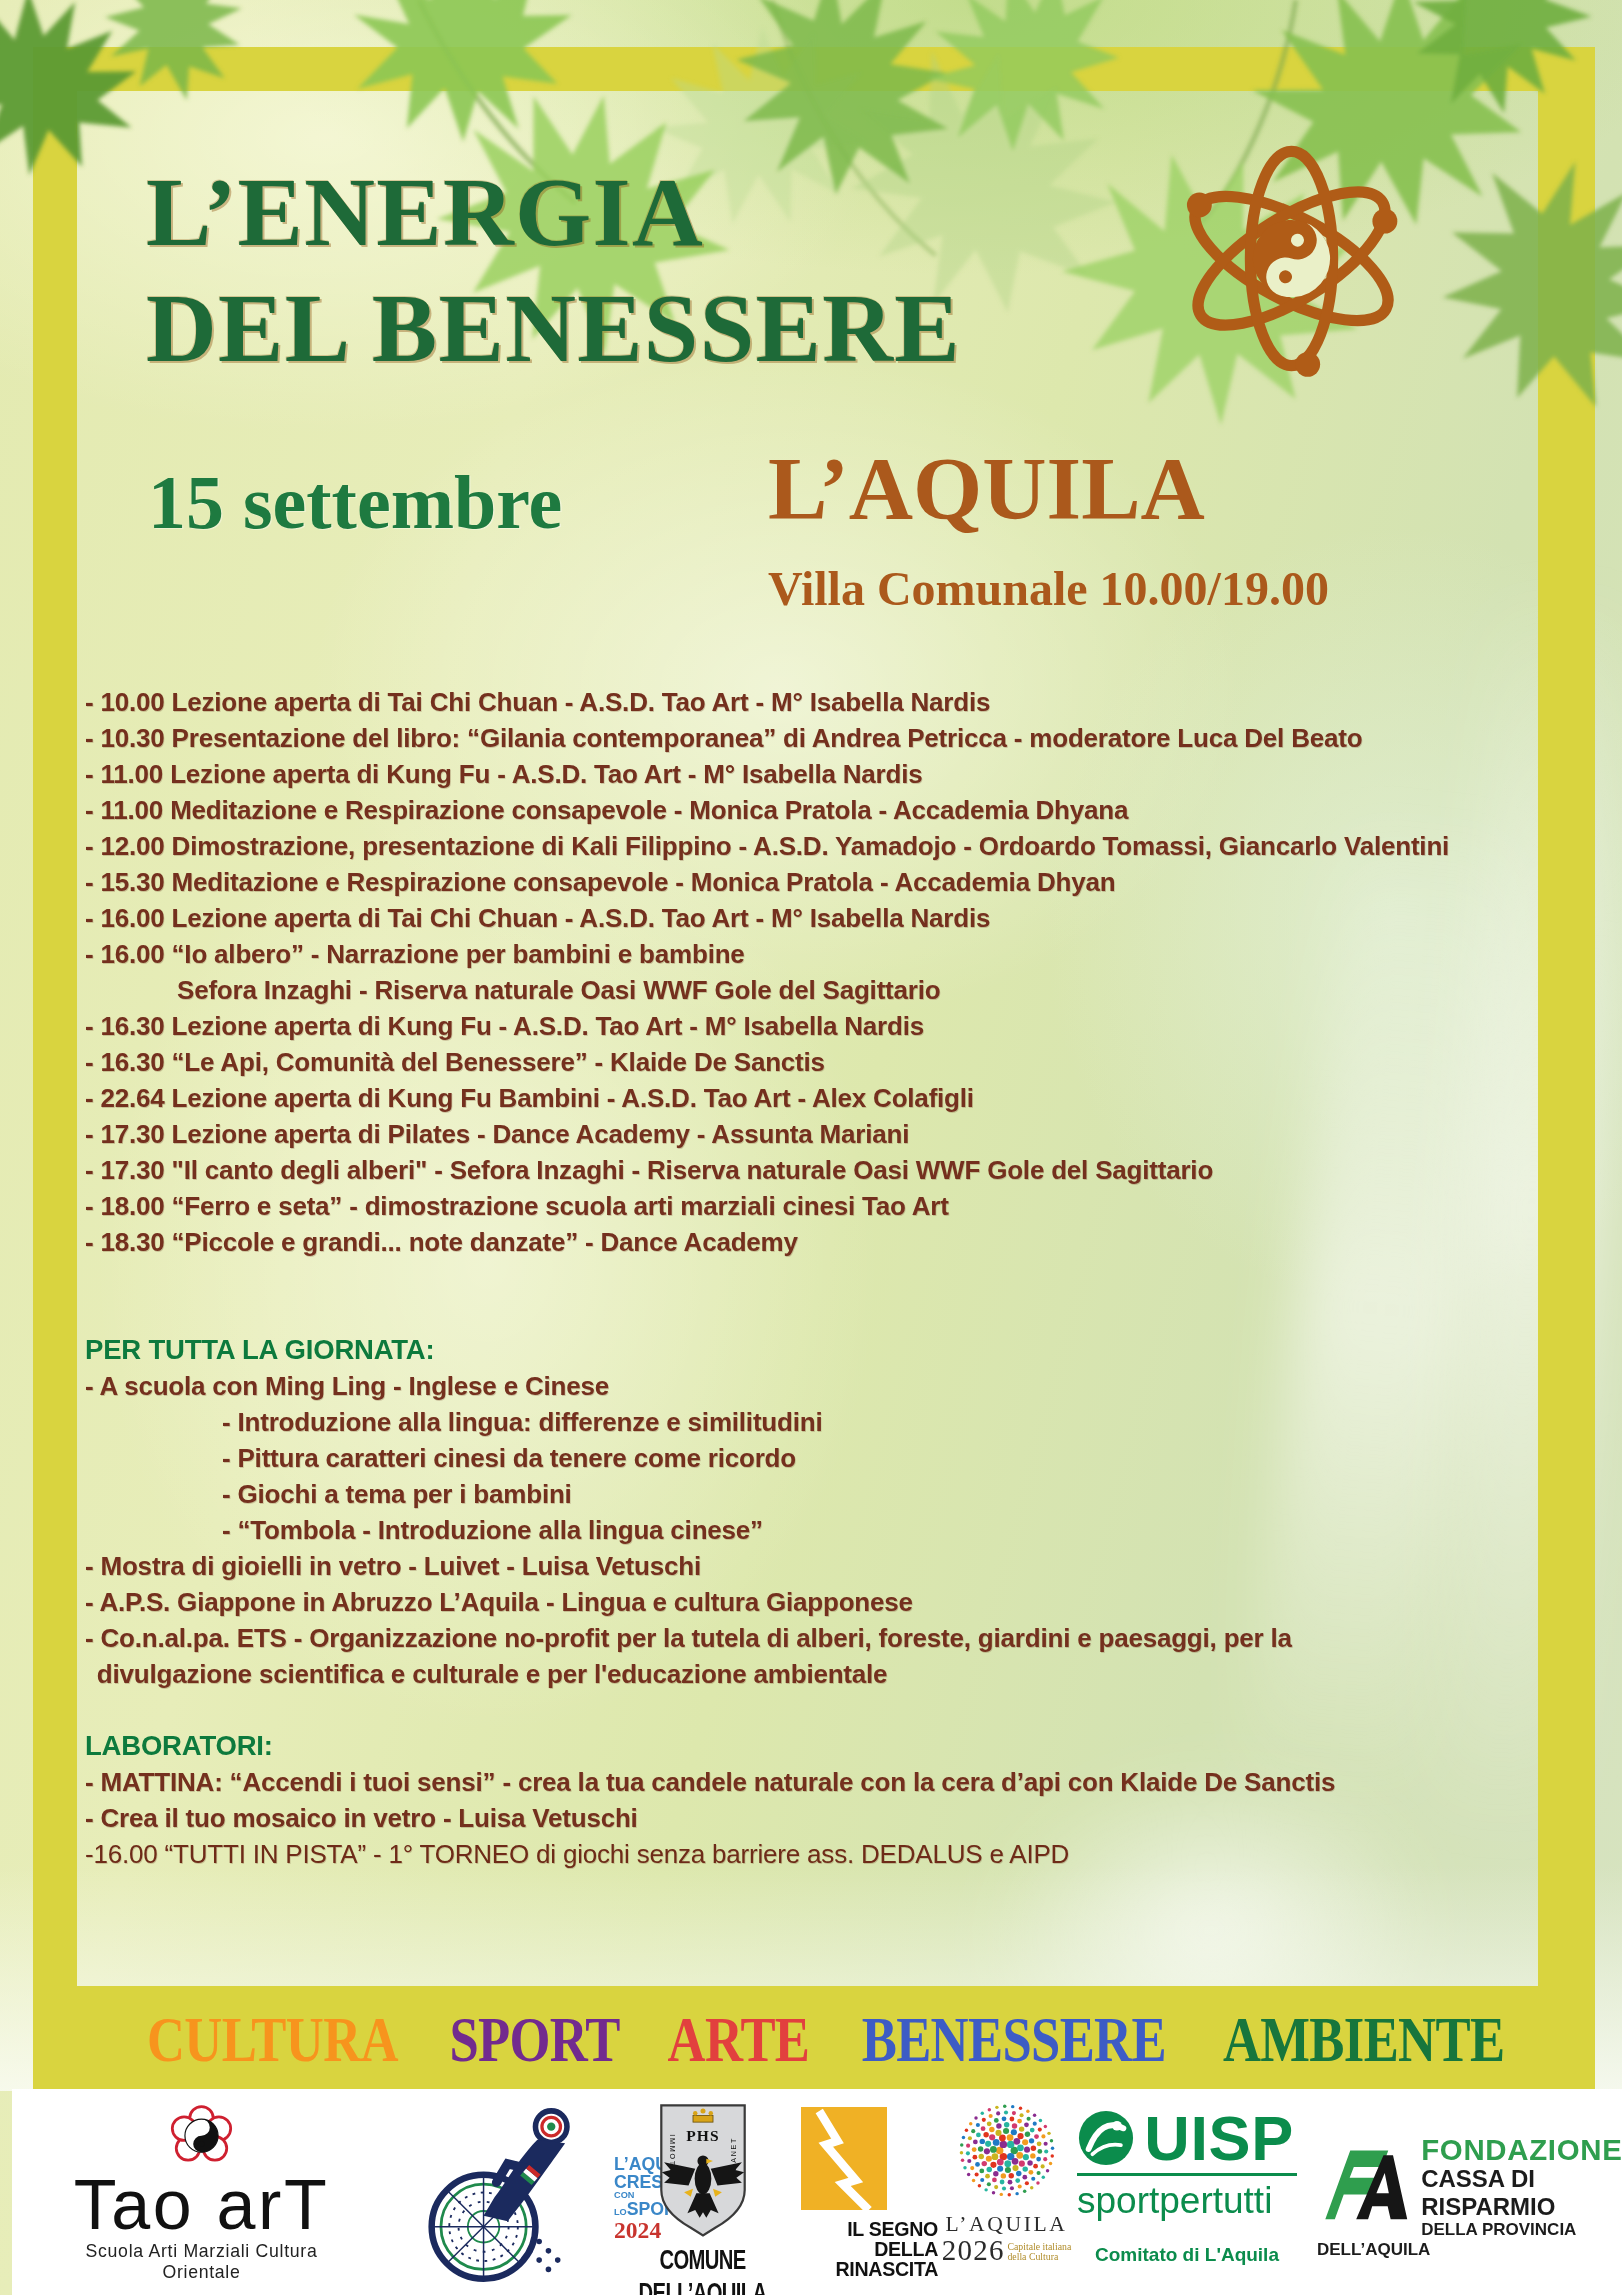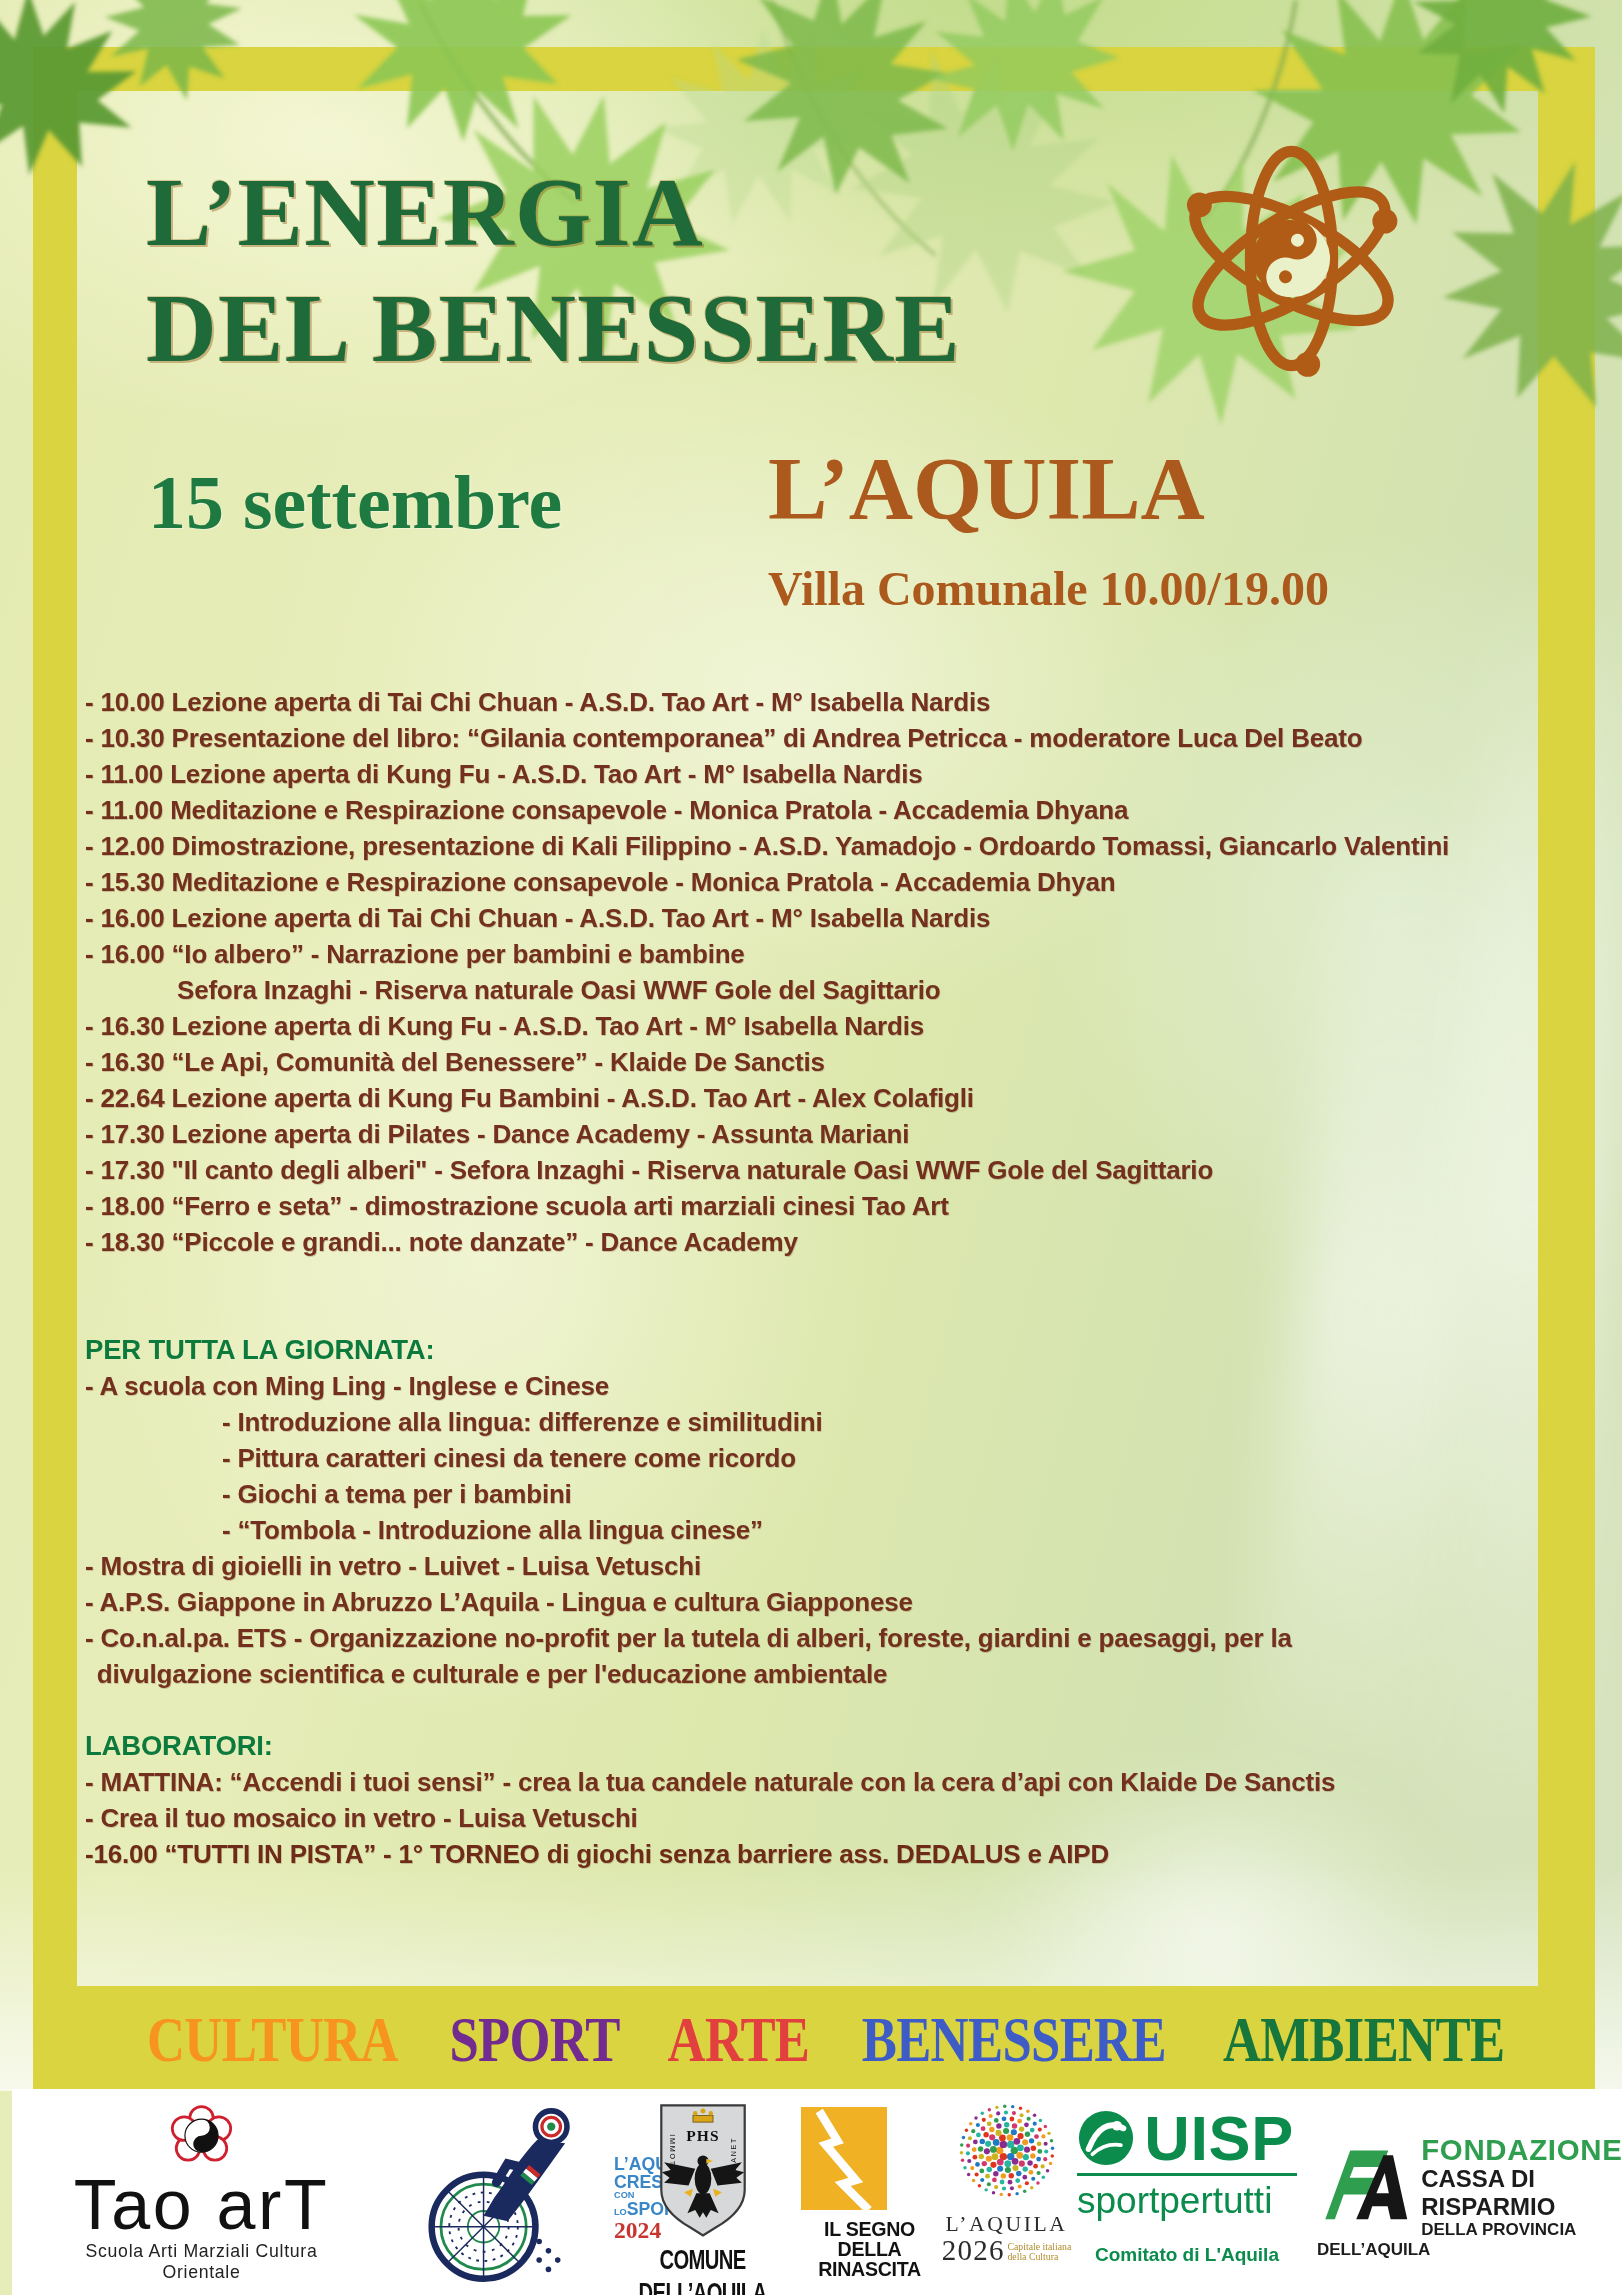--- a/index.html
+++ b/index.html
@@ -74,21 +74,21 @@
   .tao .word{font-size:70px; color:#111; letter-spacing:2.6px; line-height:63px; font-weight:normal;}
   .tao .sub{font-size:17.7px; color:#222; margin-top:3.9px; letter-spacing:0.7px;}
   .sportlogo{left:406px; top:7.9px; width:308px; height:190px; text-align:left;}
   .sportlogo .txt{position:absolute; left:196px; top:58px; line-height:1.02; text-align:left;}
   .sportlogo .b1{color:#3a87c8; font-weight:bold; font-size:17.7px;}
   .sportlogo .b2{color:#3a87c8; font-weight:bold; font-size:9.2px;}
   .sportlogo .yr{color:#c8342e; font-weight:bold; font-size:23.6px; font-family:"Liberation Serif",serif;}
   .comune{left:615px; top:11.8px; width:151px;}
   .comune .cap{font-size:22px; font-weight:bold; color:#111; letter-spacing:-0.7px; margin-top:2.6px;
      transform:scale(.92,1.25); transform-origin:center top;}
-  .segno{left:789px; top:18.3px; width:137px; text-align:center;}
+  .segno{left:789px; top:18.3px; width:137px; text-align:right;}
   .segno .box{width:86px; height:103px; background:#f0b125; position:relative;}
   .segno .cap{font-size:19.6px; font-weight:bold; color:#111; line-height:20px; margin-top:9.2px; letter-spacing:-0.3px;}
   .l2026{left:926px; top:6.5px; width:137px;}
   .l2026 .t1{font-family:"Liberation Serif",serif; font-size:21.6px; color:#2b2b2b; letter-spacing:2.6px; margin-top:1.3px;}
   .l2026 .t2{font-family:"Liberation Serif",serif; font-size:29px; color:#2b2b2b; letter-spacing:1.3px; line-height:26px; display:inline-block;}
   .l2026 .t3{font-family:"Liberation Serif",serif; font-size:9.8px; color:#b08c2a; display:inline-block;
      text-align:left; line-height:10.5px; vertical-align:bottom; margin-left:2.6px;}
   .uisp{left:1065px; top:19.6px; width:220px; text-align:left;}
   .uisp .row1{display:flex; align-items:center; gap:9.2px;}
   .uisp .acro{font-size:63px; font-weight:bold; color:#0b8c4c; letter-spacing:0.7px; line-height:59px;}
@@ -208,21 +208,21 @@
         <div class="heading">LABORATORI:</div>
         <div>
 
         <div class="row">- MATTINA:  “Accendi i tuoi sensi” -  crea la tua candele naturale con la cera d’api con Klaide De Sanctis</div>
             <div class="row">- Crea il tuo mosaico in vetro - Luisa Vetuschi</div>
           </div>
       </div>
       <div class="block">
         <div>
 
-        <div class="row" style="color: rgb(110, 43, 24); font-weight: bold;">-16.00 “TUTTI IN PISTA” - 1° TORNEO di giochi senza barriere ass. DEDALUS e AIPD</div>
+        <div class="row" style="color: rgb(110, 43, 24); font-weight: normal;">-16.00 “TUTTI IN PISTA” - 1° TORNEO di giochi senza barriere ass. DEDALUS e AIPD</div>
           </div>
       </div>
     </div>
 
     <div class="footer-words">
 
     <span style="color: rgb(247, 148, 29);">CULTURA</span>
         <span style="color: rgb(114, 43, 142);">SPORT</span>
         <span style="color: rgb(226, 64, 62);">ARTE</span>
         <span style="color: rgb(61, 92, 197);">BENESSERE</span>

